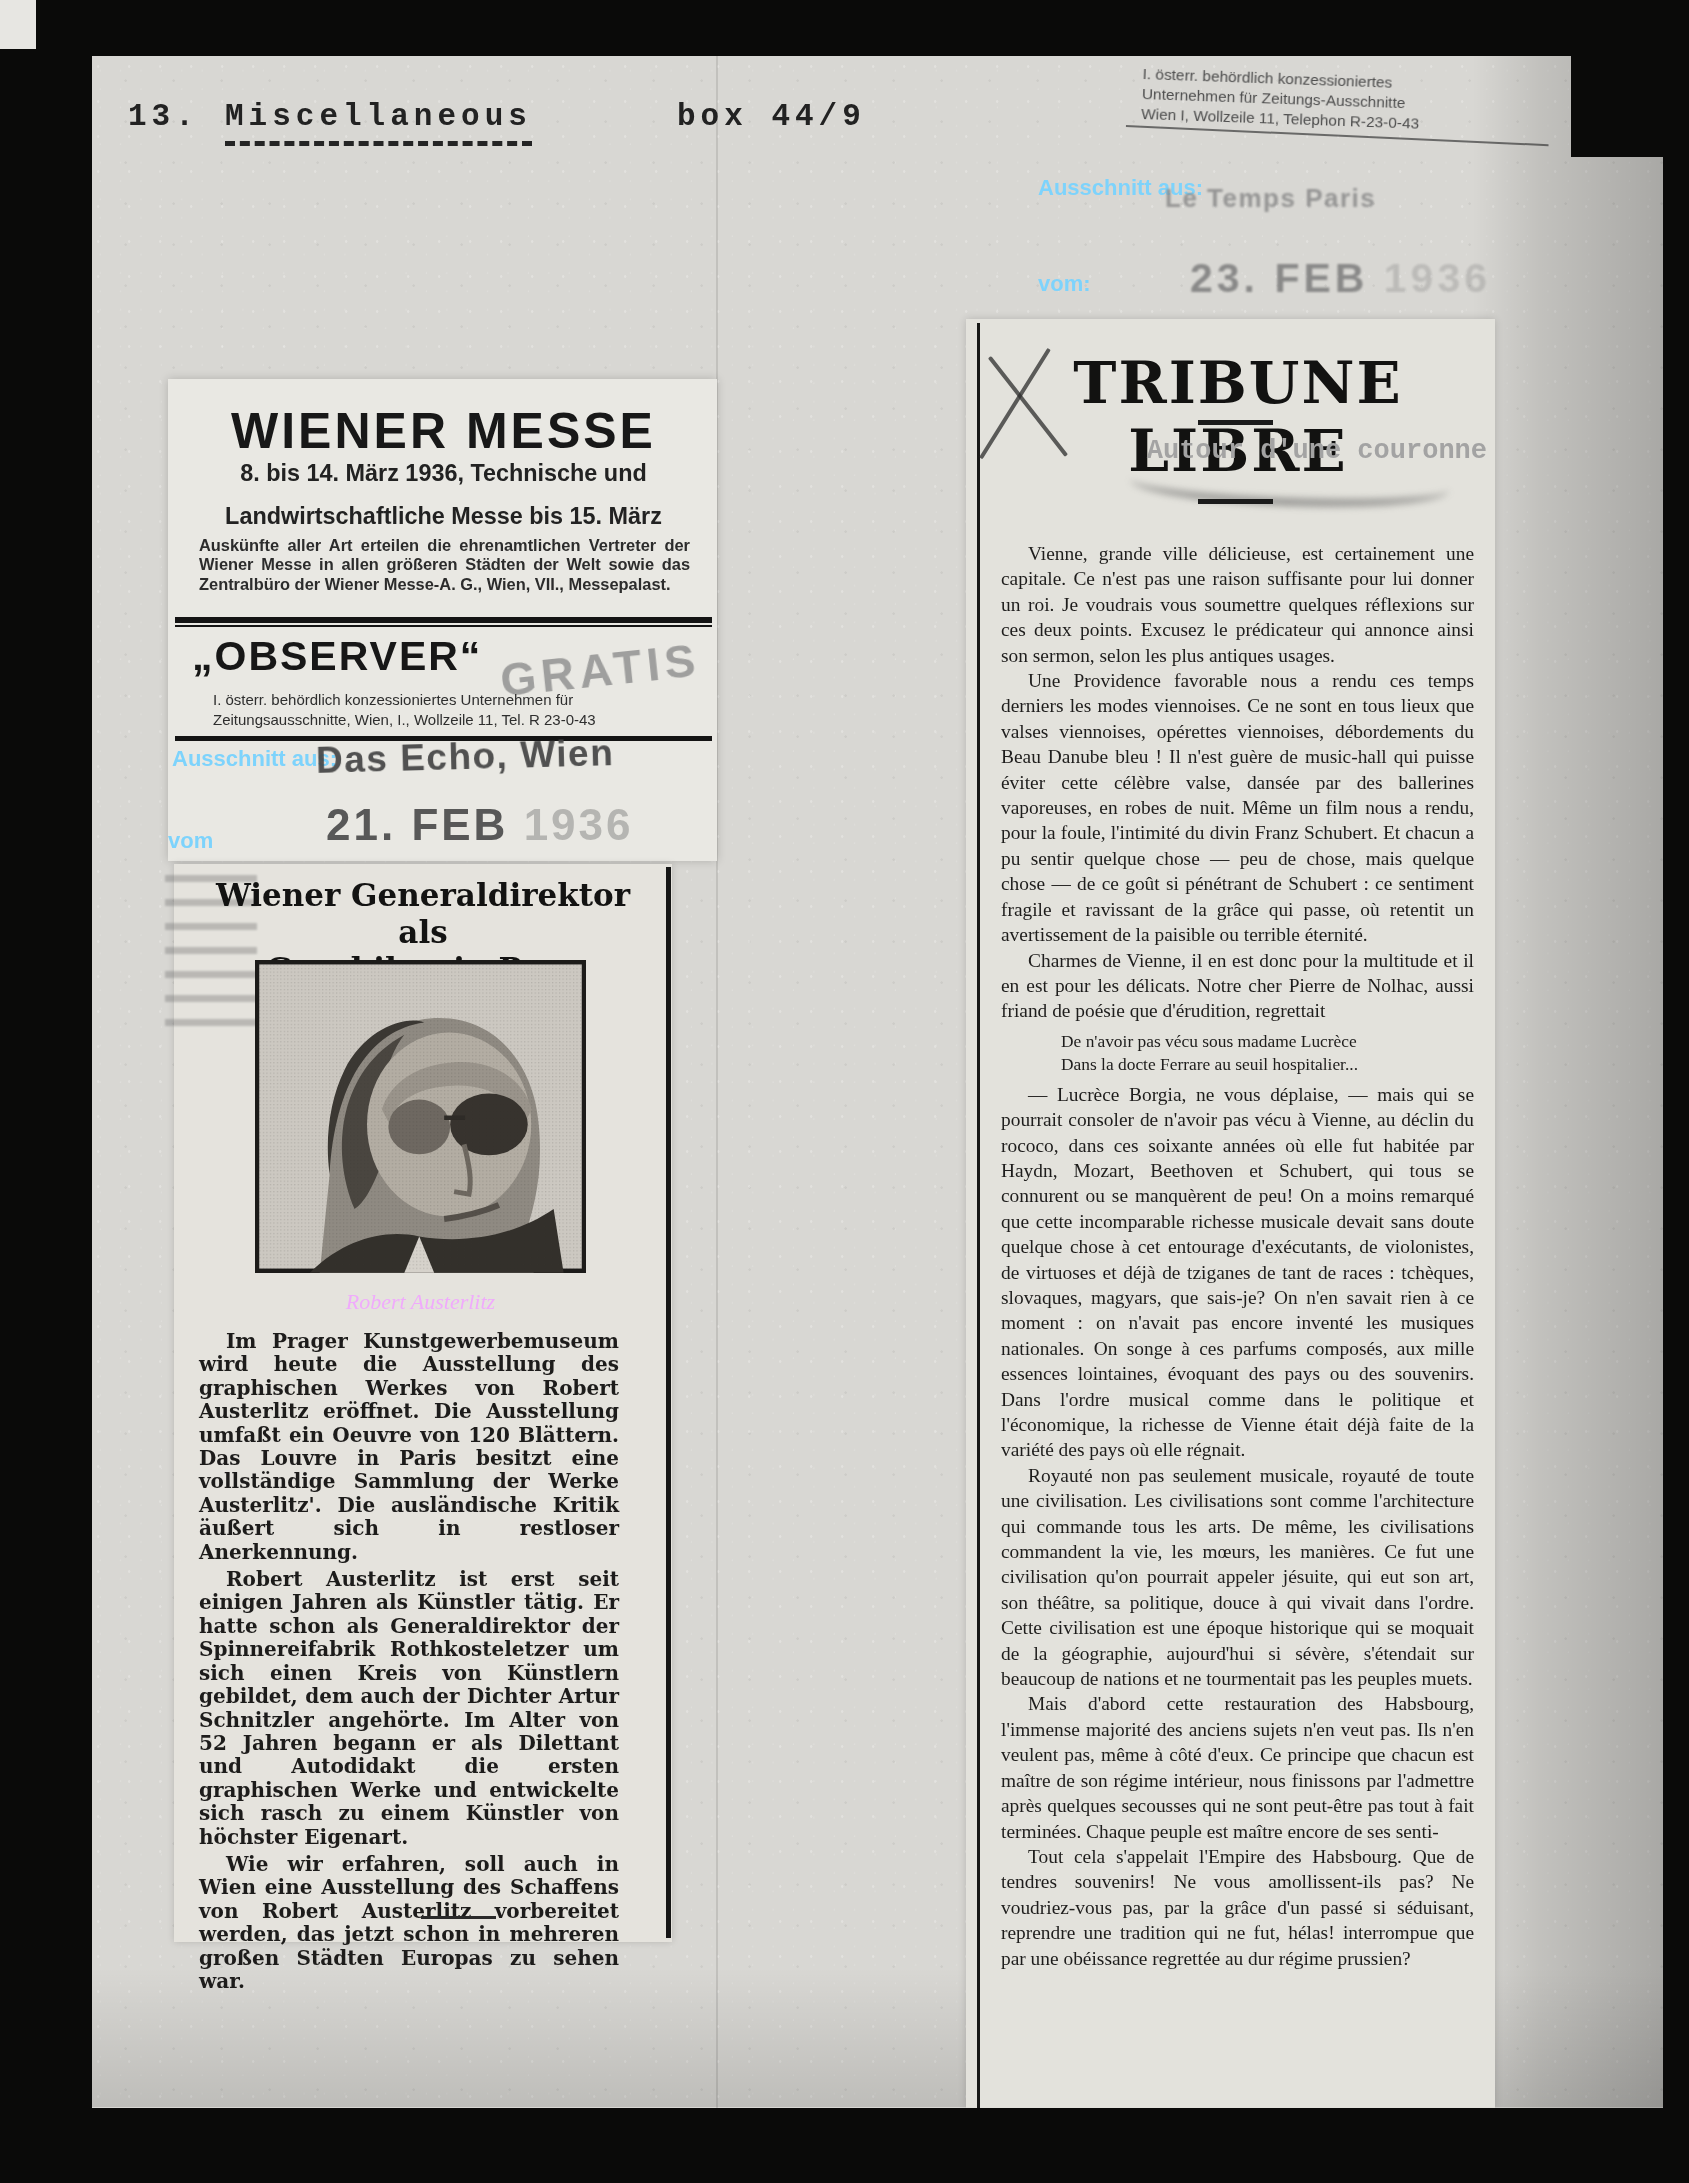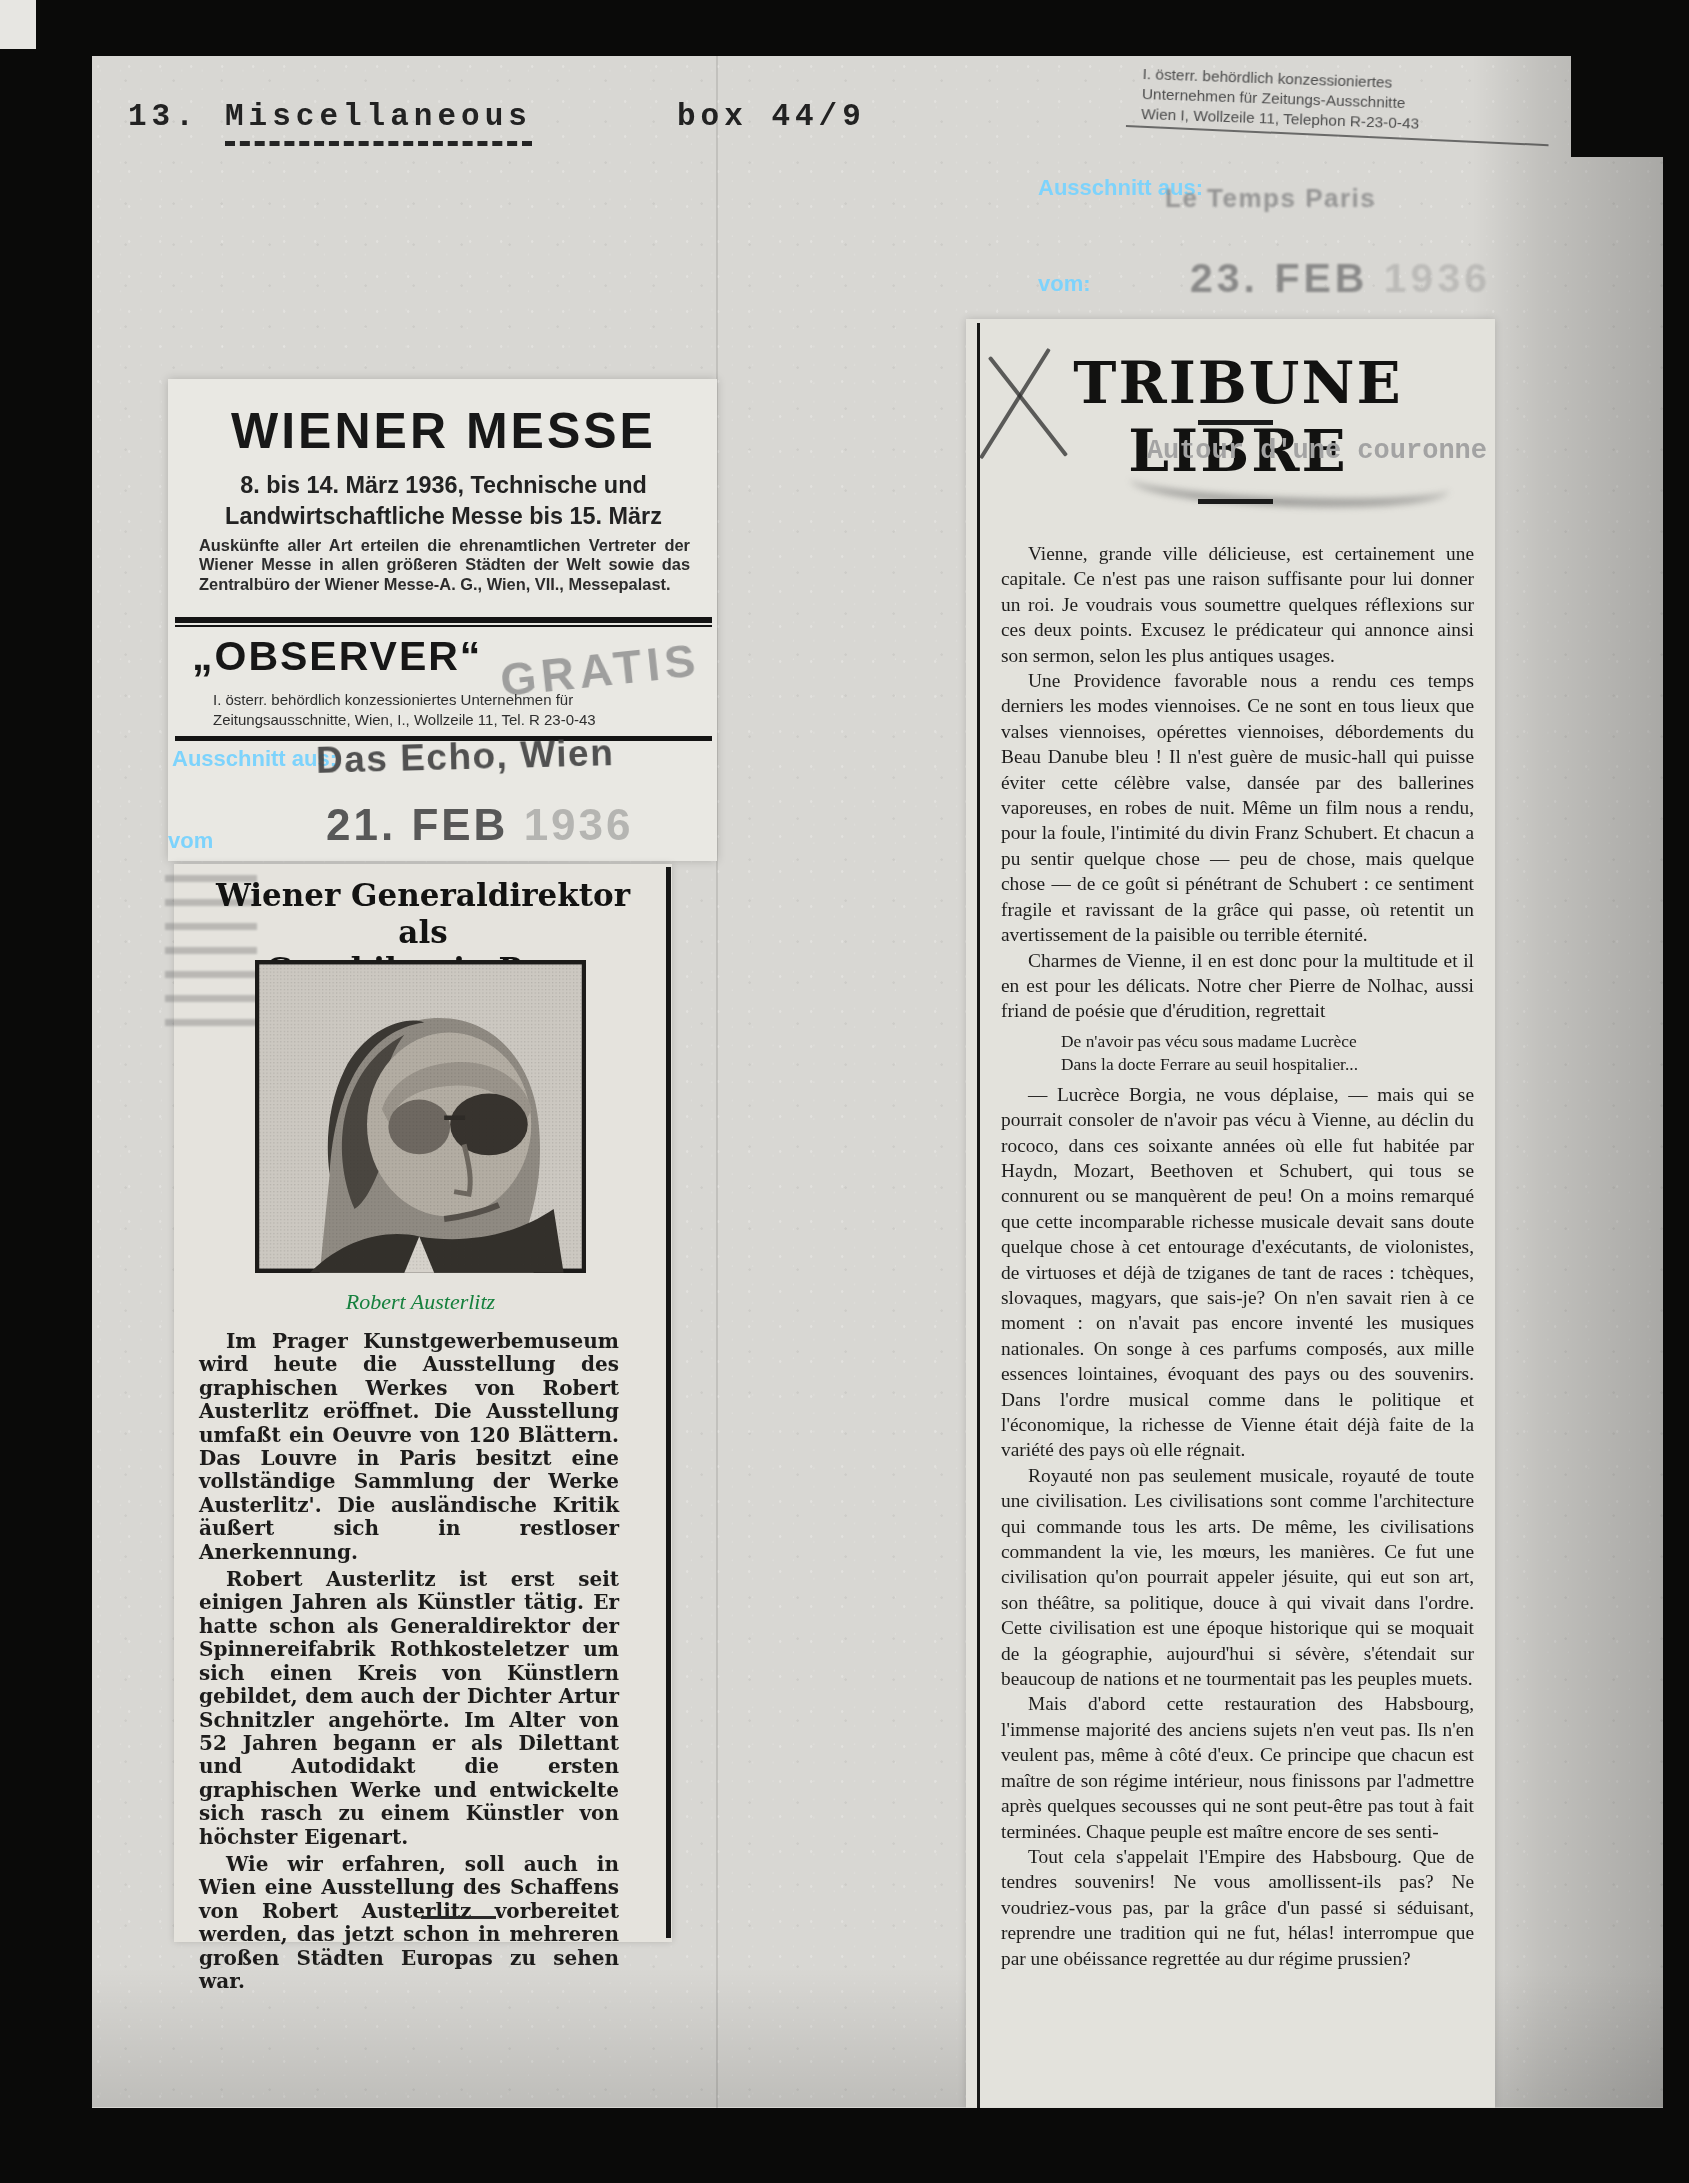--- a/index.html
+++ b/index.html
@@ -32,21 +32,21 @@
   #hdr-num{left:128px;top:99px;}
   #hdr-label{left:225px;top:99px;border-bottom:5px dashed #242424;padding-bottom:7px;}
   #hdr-box{left:677px;top:99px;}
   
   #obs-sheet{left:168px;top:379px;width:549px;height:482px;background:#e9e8e3;
              box-shadow:0 0 9px rgba(0,0,0,.18);}
   .sans{font-family:"Liberation Sans",sans-serif;}
   #wm-title{left:197px;top:402px;width:493px;text-align:center;font-size:50px;font-weight:700;
             letter-spacing:3px;color:#181818;filter:blur(0.3px);}
   .wm-sub{left:197px;width:493px;text-align:center;font-size:23.4px;font-weight:700;color:#222;filter:blur(0.2px);}
-  #wm-sub1{top:472px;}
+  #wm-sub1{top:460px;}
   #wm-sub2{top:503px;}
   #wm-body{left:199px;top:536px;width:491px;font-size:16.4px;line-height:19.4px;font-weight:700;
            color:#2c2c2c;text-align:justify;filter:blur(0.2px);}
   .rule{background:#141414;}
   #wm-rule{left:175px;top:617px;width:537px;height:5.5px;}
   #wm-rule2{left:175px;top:625px;width:537px;height:1.5px;}
   #observer{left:192px;top:633px;font-size:41px;font-weight:700;letter-spacing:2px;color:#171717;filter:blur(0.2px);}
   #gratis{left:500px;top:643px;font-size:46px;font-weight:700;letter-spacing:5px;color:#8d8d8d;
           transform:rotate(-6deg);opacity:.8;filter:blur(0.6px);}
   .obs-small{left:213px;width:498px;font-size:15px;color:#2e2e2e;filter:blur(0.2px);}
@@ -66,21 +66,21 @@
   #de-clip{left:174px;top:864px;width:498px;height:1078px;background:#e5e3dd;
            box-shadow:0 0 7px rgba(0,0,0,.15);}
   #de-colrule{left:666px;top:867px;width:4.5px;height:1071px;background:#161616;}
   #ghost-lines{left:165px;top:875px;width:92px;height:164px;opacity:.35;filter:blur(1px);
     background:repeating-linear-gradient(180deg,#6b6b6b 0 7px, transparent 7px 24px);}
   .fraktur{font-family:"DejaVu Serif",serif;font-weight:700;}
   #de-headline{left:199px;top:877px;width:448px;text-align:center;font-size:31px;line-height:37px;
                color:#131312;filter:blur(0.2px);}
   #photo{left:255px;top:960px;width:331px;height:313px;}
   #de-caption{left:255px;top:1289px;width:331px;text-align:center;font-style:italic;
-              font-size:22px;color:#15803d;font-family:"Liberation Serif",serif;filter:blur(0.2px);}
+              font-size:22px;color:#f0abfc;font-family:"Liberation Serif",serif;filter:blur(0.2px);}
   #de-body{left:195px;top:1326px;width:428px;font-size:20px;line-height:23.4px;text-align:justify;
            color:#1d1c1b;filter:blur(0.2px);}
   #de-body p{margin:4px;text-indent:27px;}
   #de-endrule{left:421px;top:1916px;width:75px;height:3px;background:#2a2a2a;}
   
   #fr-clip{left:966px;top:319px;width:529px;height:1789px;background:#e3e2dc;
            box-shadow:0 0 8px rgba(0,0,0,.16);}
   #fr-leftrule{left:977px;top:323px;width:2.5px;height:1785px;background:#181817;}
   #fr-headline{left:989px;top:349px;width:498px;text-align:center;font-size:58px;font-weight:700;
                letter-spacing:2px;word-spacing:24px;color:#121211;filter:blur(0.2px);

